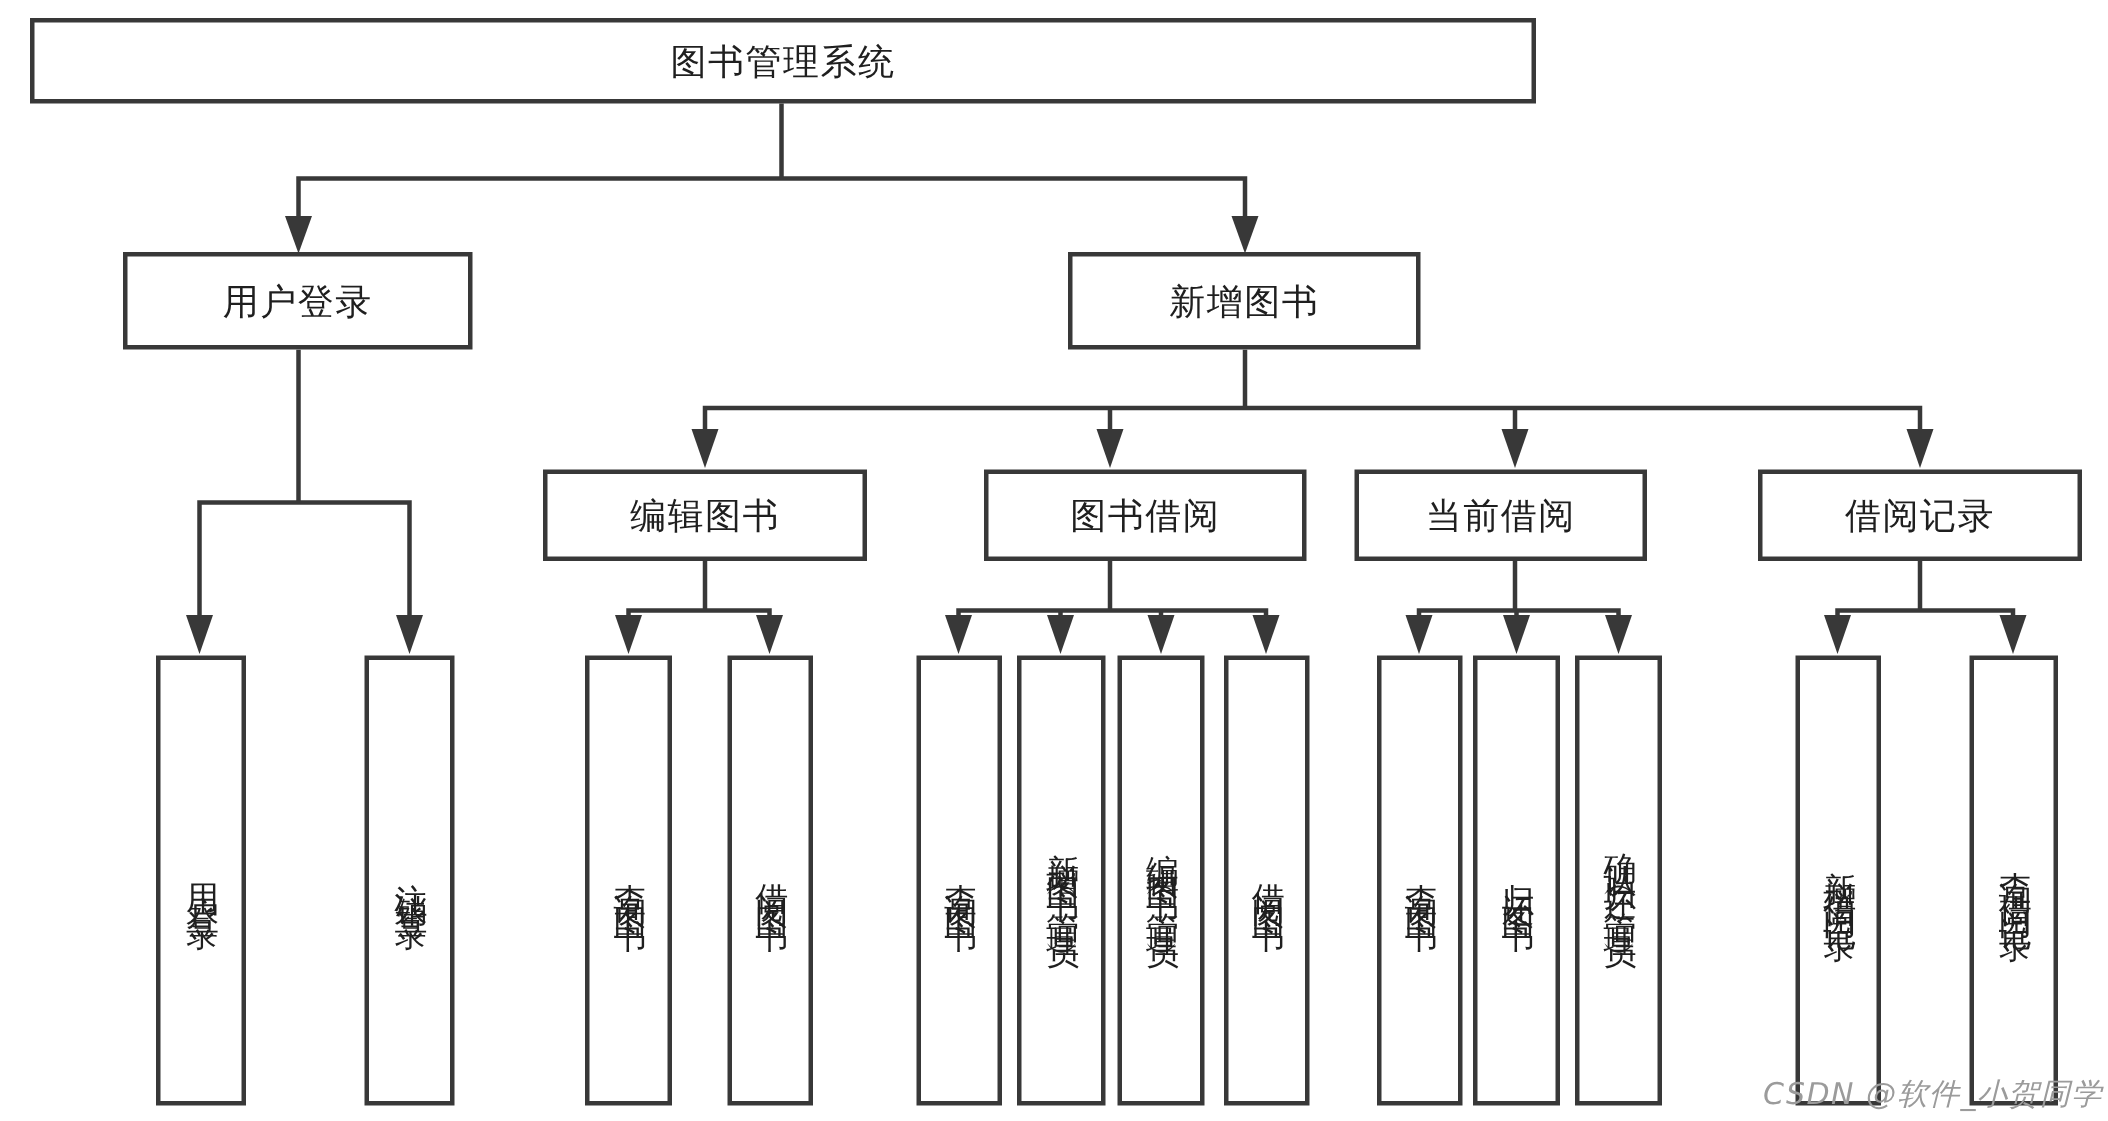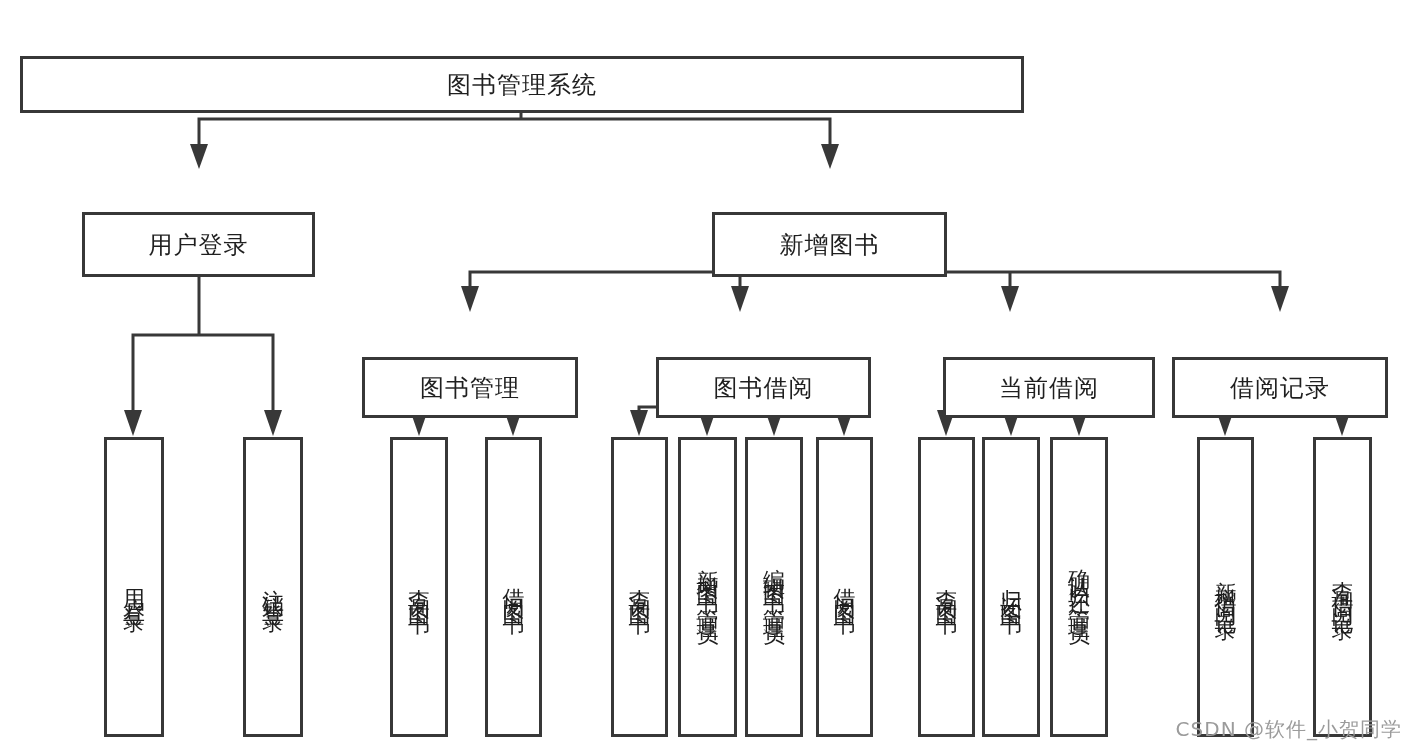--- a/index.html
+++ b/index.html
@@ -36,21 +36,20 @@
     position: absolute;
     box-sizing: border-box;
     border: 3px solid var(--line);
     background: #ffffff;
     display: flex;
     align-items: center;
     justify-content: center;
     font-size: 24px;
     letter-spacing: 1px;
     white-space: nowrap;
-    margin-top: 44px;
   }
   .vnode {
     position: absolute;
     box-sizing: border-box;
     border: 3px solid var(--line);
     background: #ffffff;
     display: flex;
     align-items: center;
     justify-content: center;
   }
@@ -64,20 +63,21 @@
   }
   #watermark {
     position: absolute;
     right: 3px;
     top: 716px;
     font-size: 20px;
     color: var(--watermark);
     letter-spacing: 1px;
     white-space: nowrap;
     z-index: 10;
+    font-style: italic;
   }
 </style>
 </head>
 <body>
 
 <div id="canvas">
 
   <svg id="edges" viewBox="0 0 1405 747" xmlns="http://www.w3.org/2000/svg">
 
     <path d="M521 68 V119 M199 119 H830 M199 117.5 V145 M830 117.5 V145"></path>
@@ -115,23 +115,23 @@
       <polygon points="1216,410 1234,410 1225,436"></polygon>
       <polygon points="1333,410 1351,410 1342,436"></polygon>
     </g>
   </svg>
 
   <div class="hnode" style="left:20px; top:12px; width:1004px; height:57px;">图书管理系统</div>
 
   <div class="hnode" style="left:82px; top:168px; width:233px; height:65px;">用户登录</div>
   <div class="hnode" style="left:712px; top:168px; width:235px; height:65px;">新增图书</div>
 
-  <div class="hnode" style="left:362px; top:313px; width:216px; height:61px;">图书管理</div>
+  <div class="hnode" style="left:362px; top:313px; width:216px; height:61px;">编辑图书</div>
   <div class="hnode" style="left:656px; top:313px; width:215px; height:61px;">图书借阅</div>
-  <div class="hnode" style="left:943px; top:313px; width:212px; height:61px;">当前借阅</div>
+  <div class="hnode" style="left:903px; top:313px; width:195px; height:61px;">当前借阅</div>
   <div class="hnode" style="left:1172px; top:313px; width:216px; height:61px;">借阅记录</div>
 
   <div class="vnode" style="left:104px; top:437px; width:60px; height:300px;">
     <span>用户登录</span>
   </div>
   <div class="vnode" style="left:243px; top:437px; width:60px; height:300px;">
     <span>注销登录</span>
   </div>
 
   <div class="vnode" style="left:390px; top:437px; width:58px; height:300px;">

